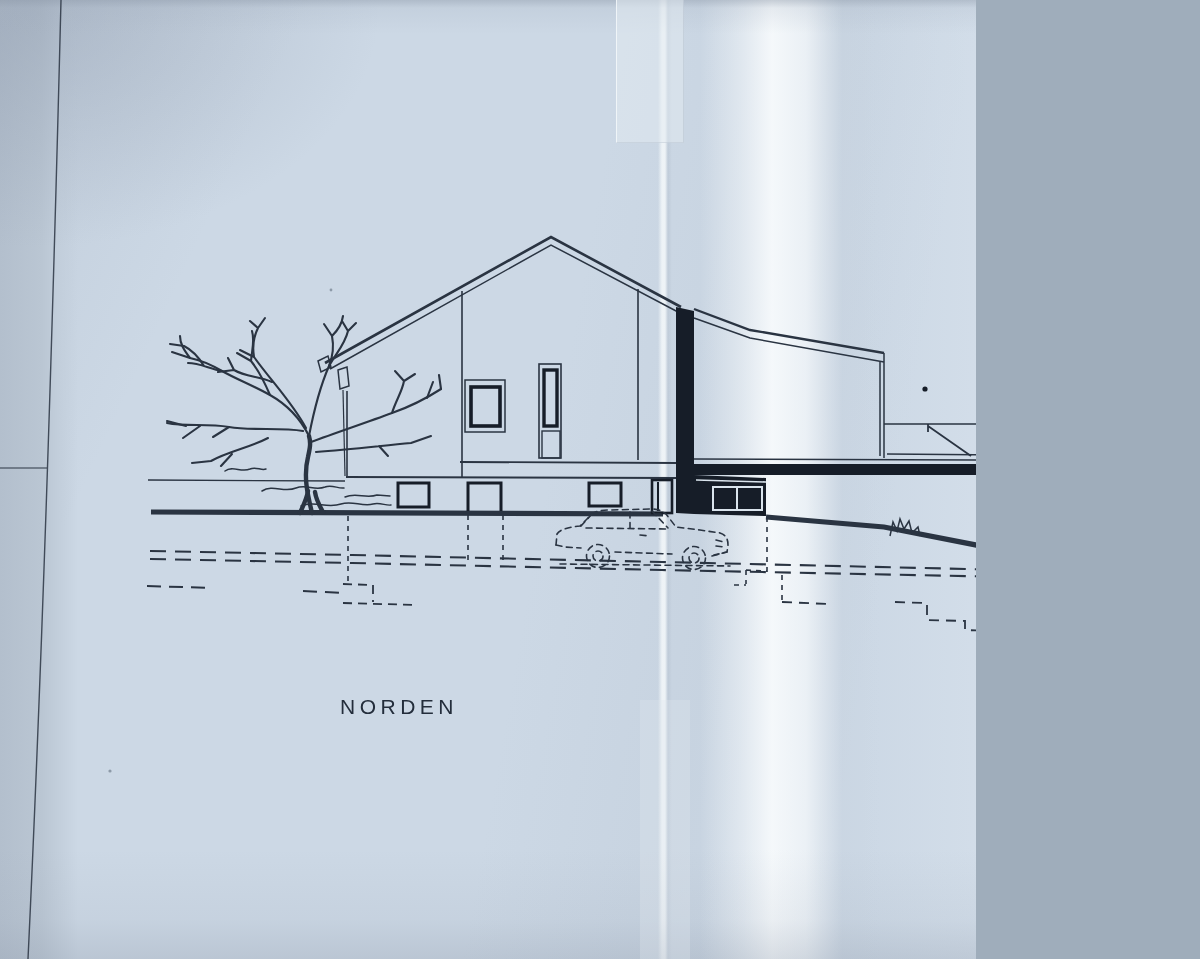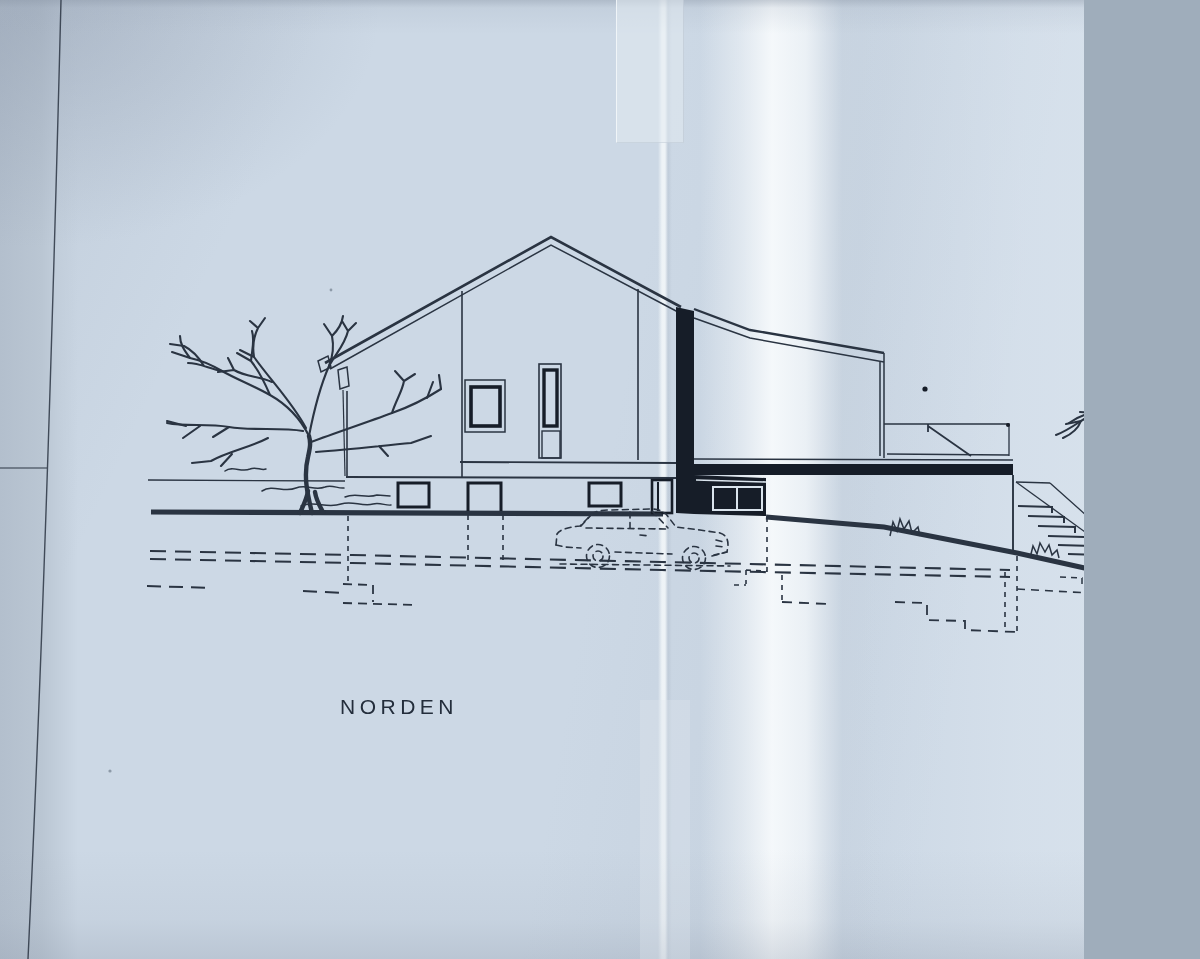--- a/index.html
+++ b/index.html
@@ -1,21 +1,21 @@
 <!DOCTYPE html>
 <html style="--paper: #ccd8e5; --paper-bright: #eff3f6; --paper-edge: #b6c2d0; --ink: #2a3442; --ink-dark: #161d28; --label-ink: #232d3b; --white-line: #dae4ed;"><head>
 <meta charset="utf-8">
 <style>
   html,body{margin:0;padding:0;background:#9fadbb;}
   :root{
     --paper:#ccd8e5; --paper-bright:#eff3f6; --paper-edge:#b6c2d0;
     --ink:#2a3442; --ink-dark:#161d28; --label-ink:#232d3b; --white-line:#dae4ed;
   }
   .photo{
-    position:relative; width:1084px; height:959px; overflow:hidden;
+    position:relative; width:976px; height:959px; overflow:hidden;
     background-color:var(--paper);
     background-image:
       
       linear-gradient(180deg, rgba(140,152,168,.45) 0px, rgba(160,172,188,.18) 8px, rgba(160,172,188,0) 34px),
       
       linear-gradient(0deg, rgba(145,156,172,.30) 0px, rgba(145,156,172,.10) 40px, rgba(145,156,172,0) 110px),
       
       radial-gradient(500px 340px at 30px 10px, rgba(140,152,170,.42), rgba(140,152,170,0) 70%),
       
       linear-gradient(90deg, #b3bfcd 0px, #bac6d3 42px, #c2cedb 58px, rgba(196,208,221,0) 78px),

